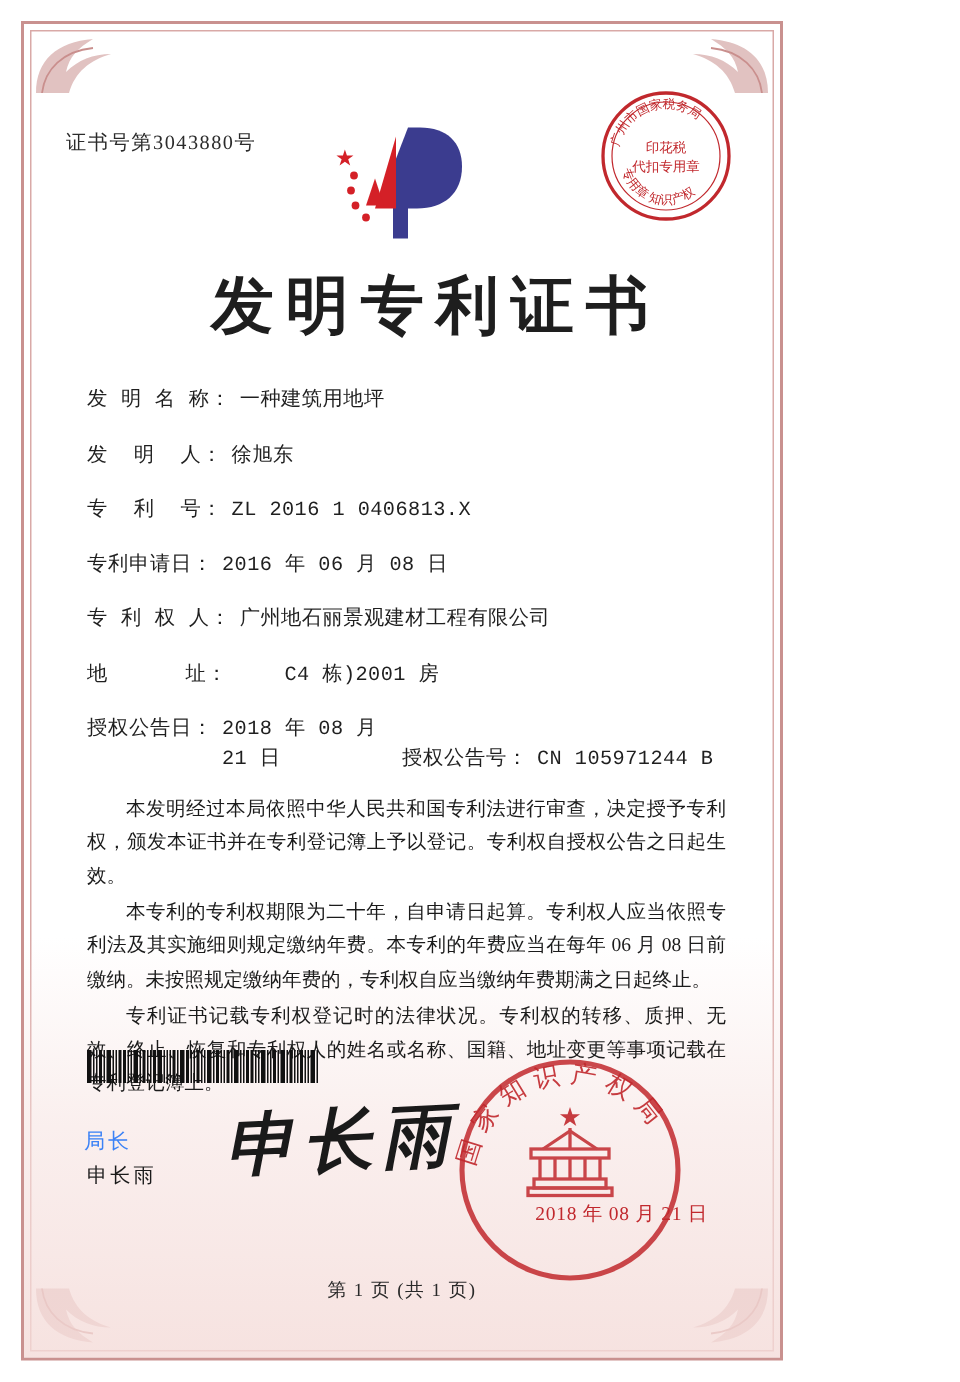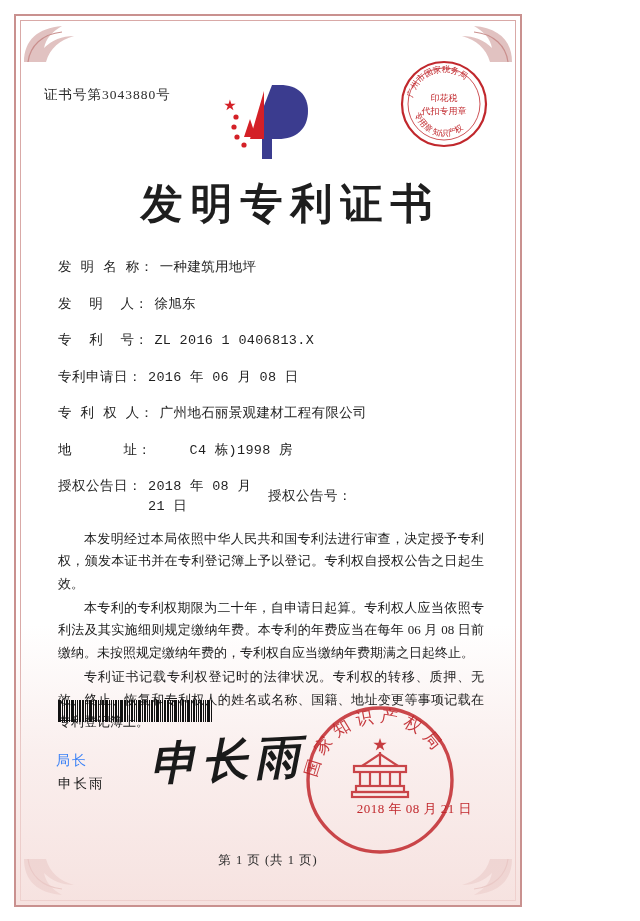--- a/index.html
+++ b/index.html
@@ -128,21 +128,21 @@
     flex: 1 1 auto;
     padding-left: 6px;
     letter-spacing: 0.3px;
   }
   .field-value .cont {
     display: block;
     padding-left: 32px;
   }
   .two-col {
     display: flex;
-    align-items: center;
+    align-items: flex-end;
   }
   .two-col .col-a { flex: 0 0 50%; display: flex; }
   .two-col .col-b { flex: 0 0 50%; display: flex; }
 
   
   .paras {
     position: absolute;
     left: 58px;
     right: 52px;
     top: 528px;
@@ -321,30 +321,31 @@
       <span class="field-label">专利申请日：</span>
       <span class="field-value">2016 年 06 月 08 日</span>
     </div>
     <div class="field-row">
       <span class="field-label">专 利 权 人：</span>
       <span class="field-value">广州地石丽景观建材工程有限公司</span>
     </div>
     <div class="field-row">
       <span class="field-label">地      址：</span>
       <span class="field-value">
-        <span class="cont">C4 栋)1998 房</span>
+        <span class="cont">C4 栋)2001 房</span>
       </span>
     </div>
     <div class="field-row two-col">
       <span class="col-a">
         <span class="field-label">授权公告日：</span>
         <span class="field-value">2018 年 08 月 21 日</span>
       </span>
       <span class="col-b">
         <span class="field-label">授权公告号：</span>
+        <span class="field-value">CN 105971244 B</span>
       </span>
     </div>
   </div>
 
   <div class="paras">
     <p>本发明经过本局依照中华人民共和国专利法进行审查，决定授予专利权，颁发本证书并在专利登记簿上予以登记。专利权自授权公告之日起生效。</p>
     <p>本专利的专利权期限为二十年，自申请日起算。专利权人应当依照专利法及其实施细则规定缴纳年费。本专利的年费应当在每年 06 月 08 日前缴纳。未按照规定缴纳年费的，专利权自应当缴纳年费期满之日起终止。</p>
     <p>专利证书记载专利权登记时的法律状况。专利权的转移、质押、无效、终止、恢复和专利权人的姓名或名称、国籍、地址变更等事项记载在专利登记簿上。</p>
   </div>
 

